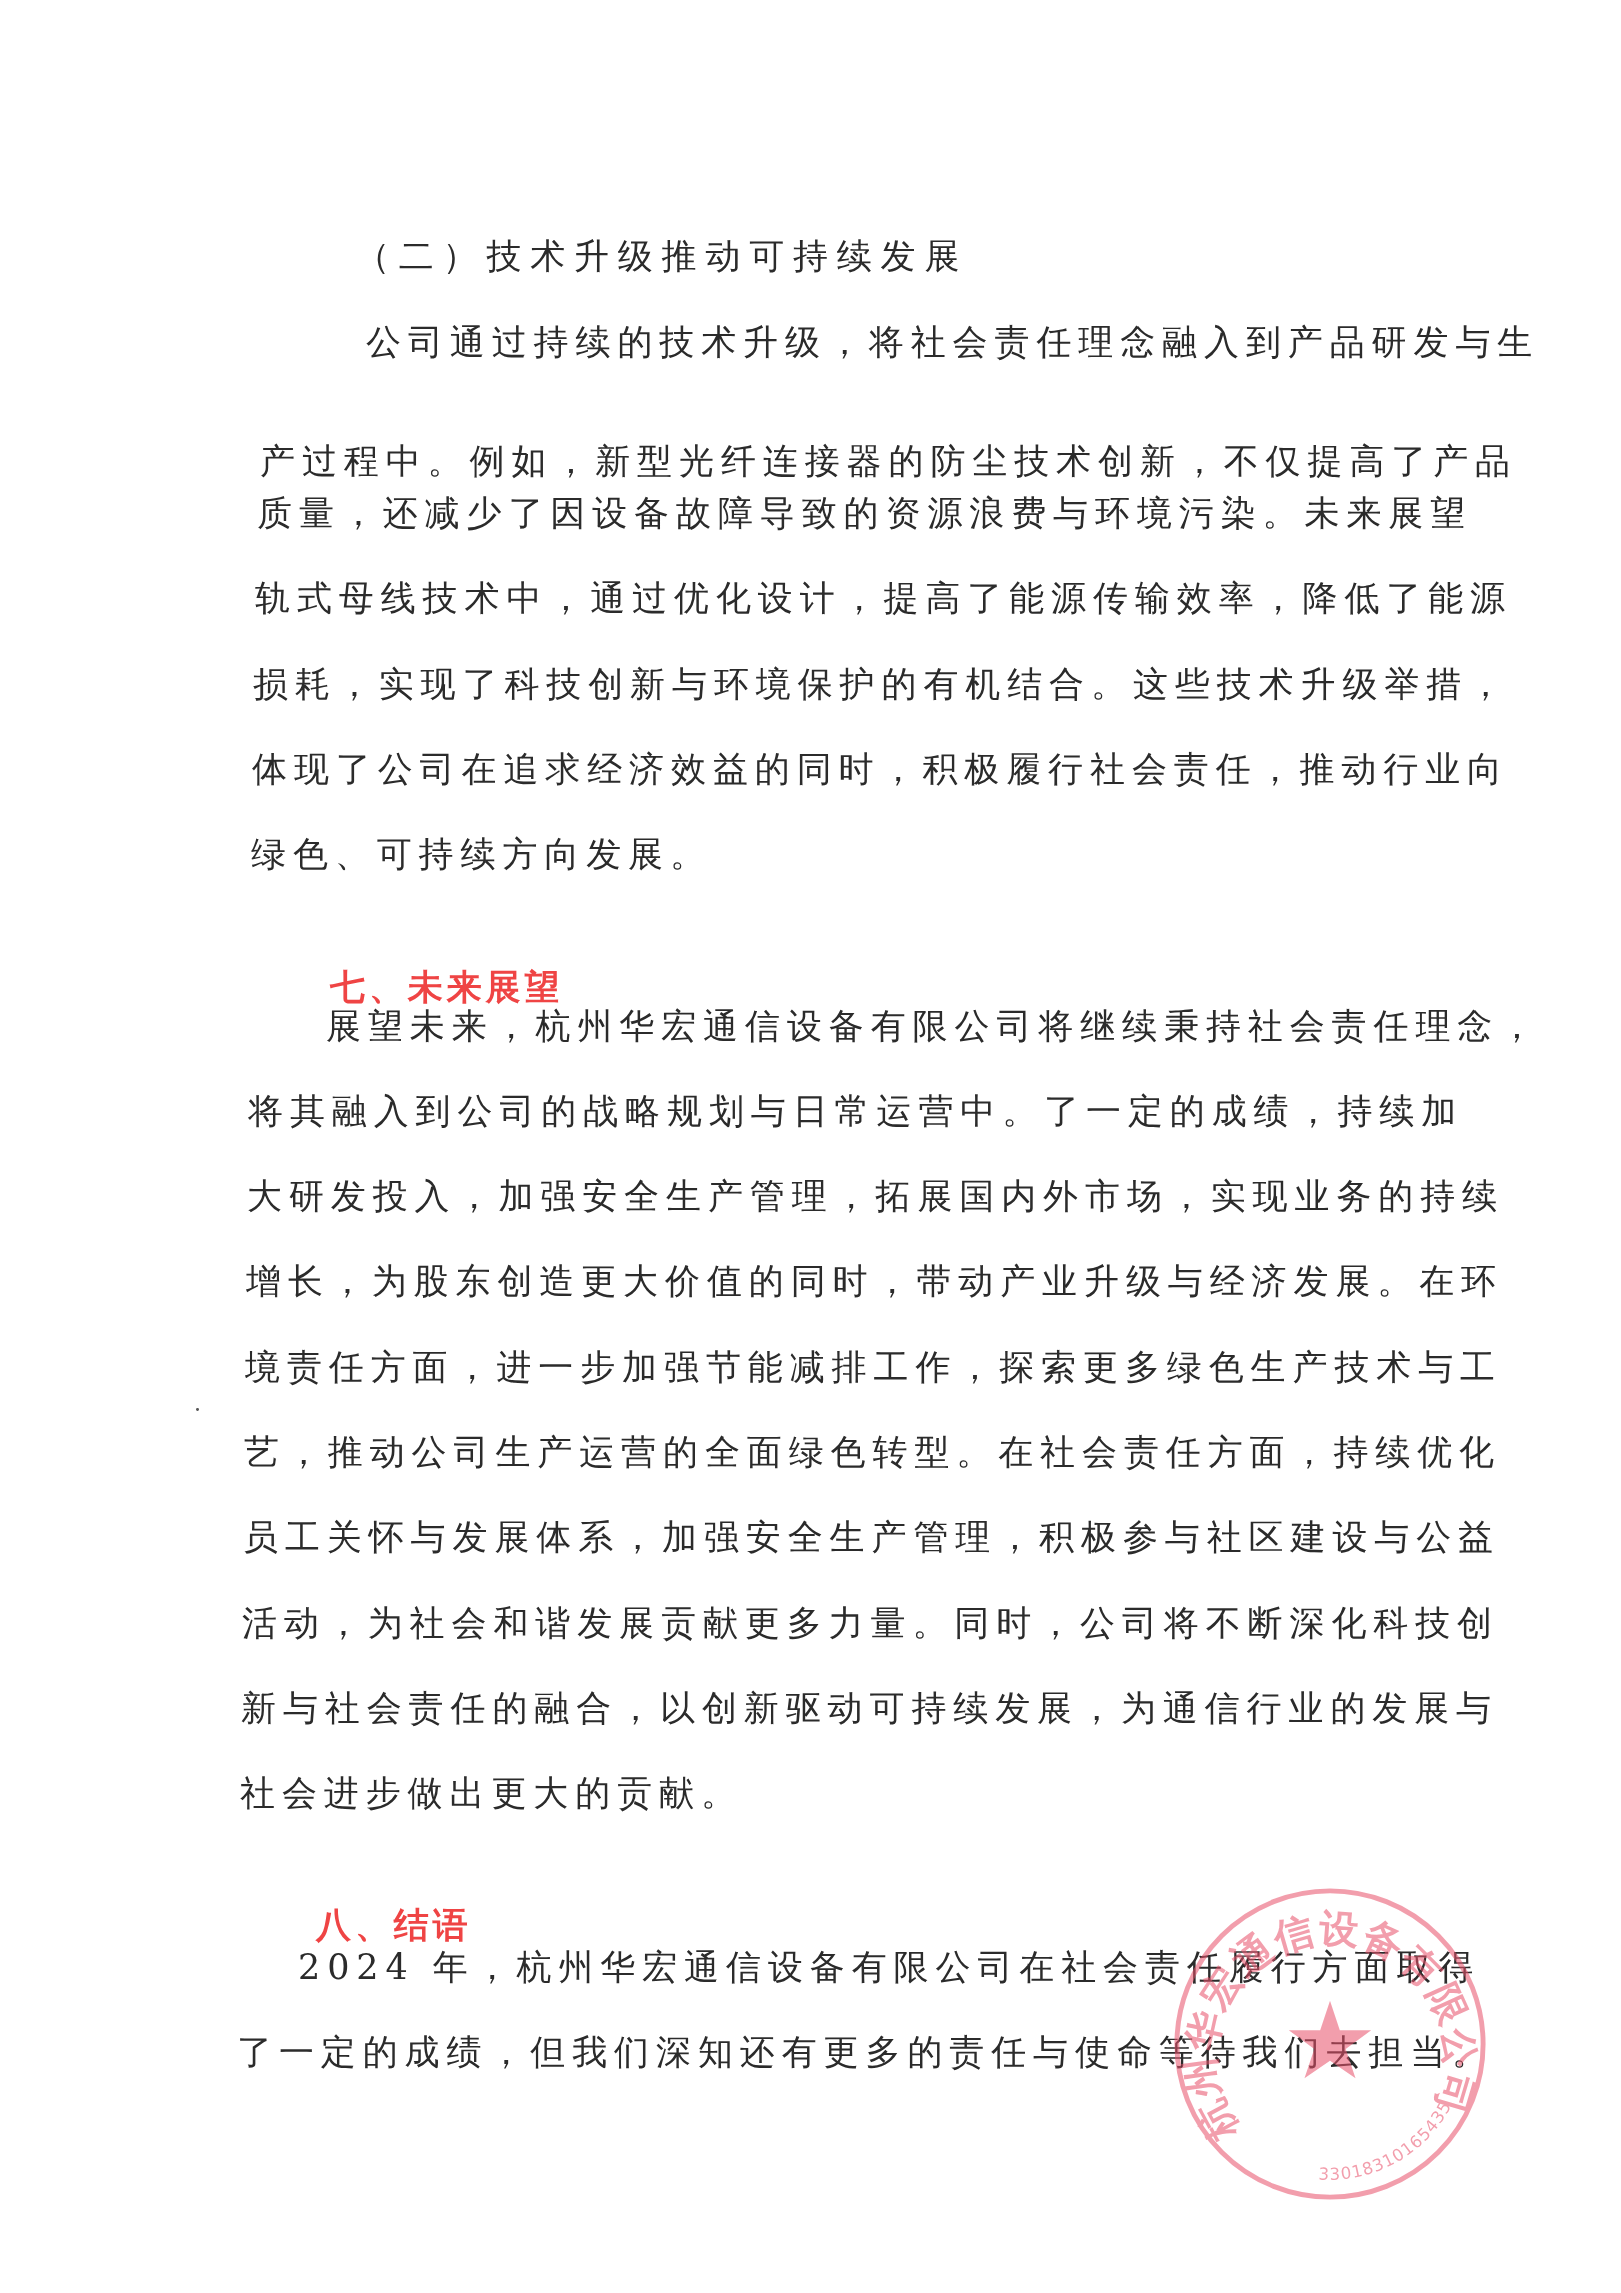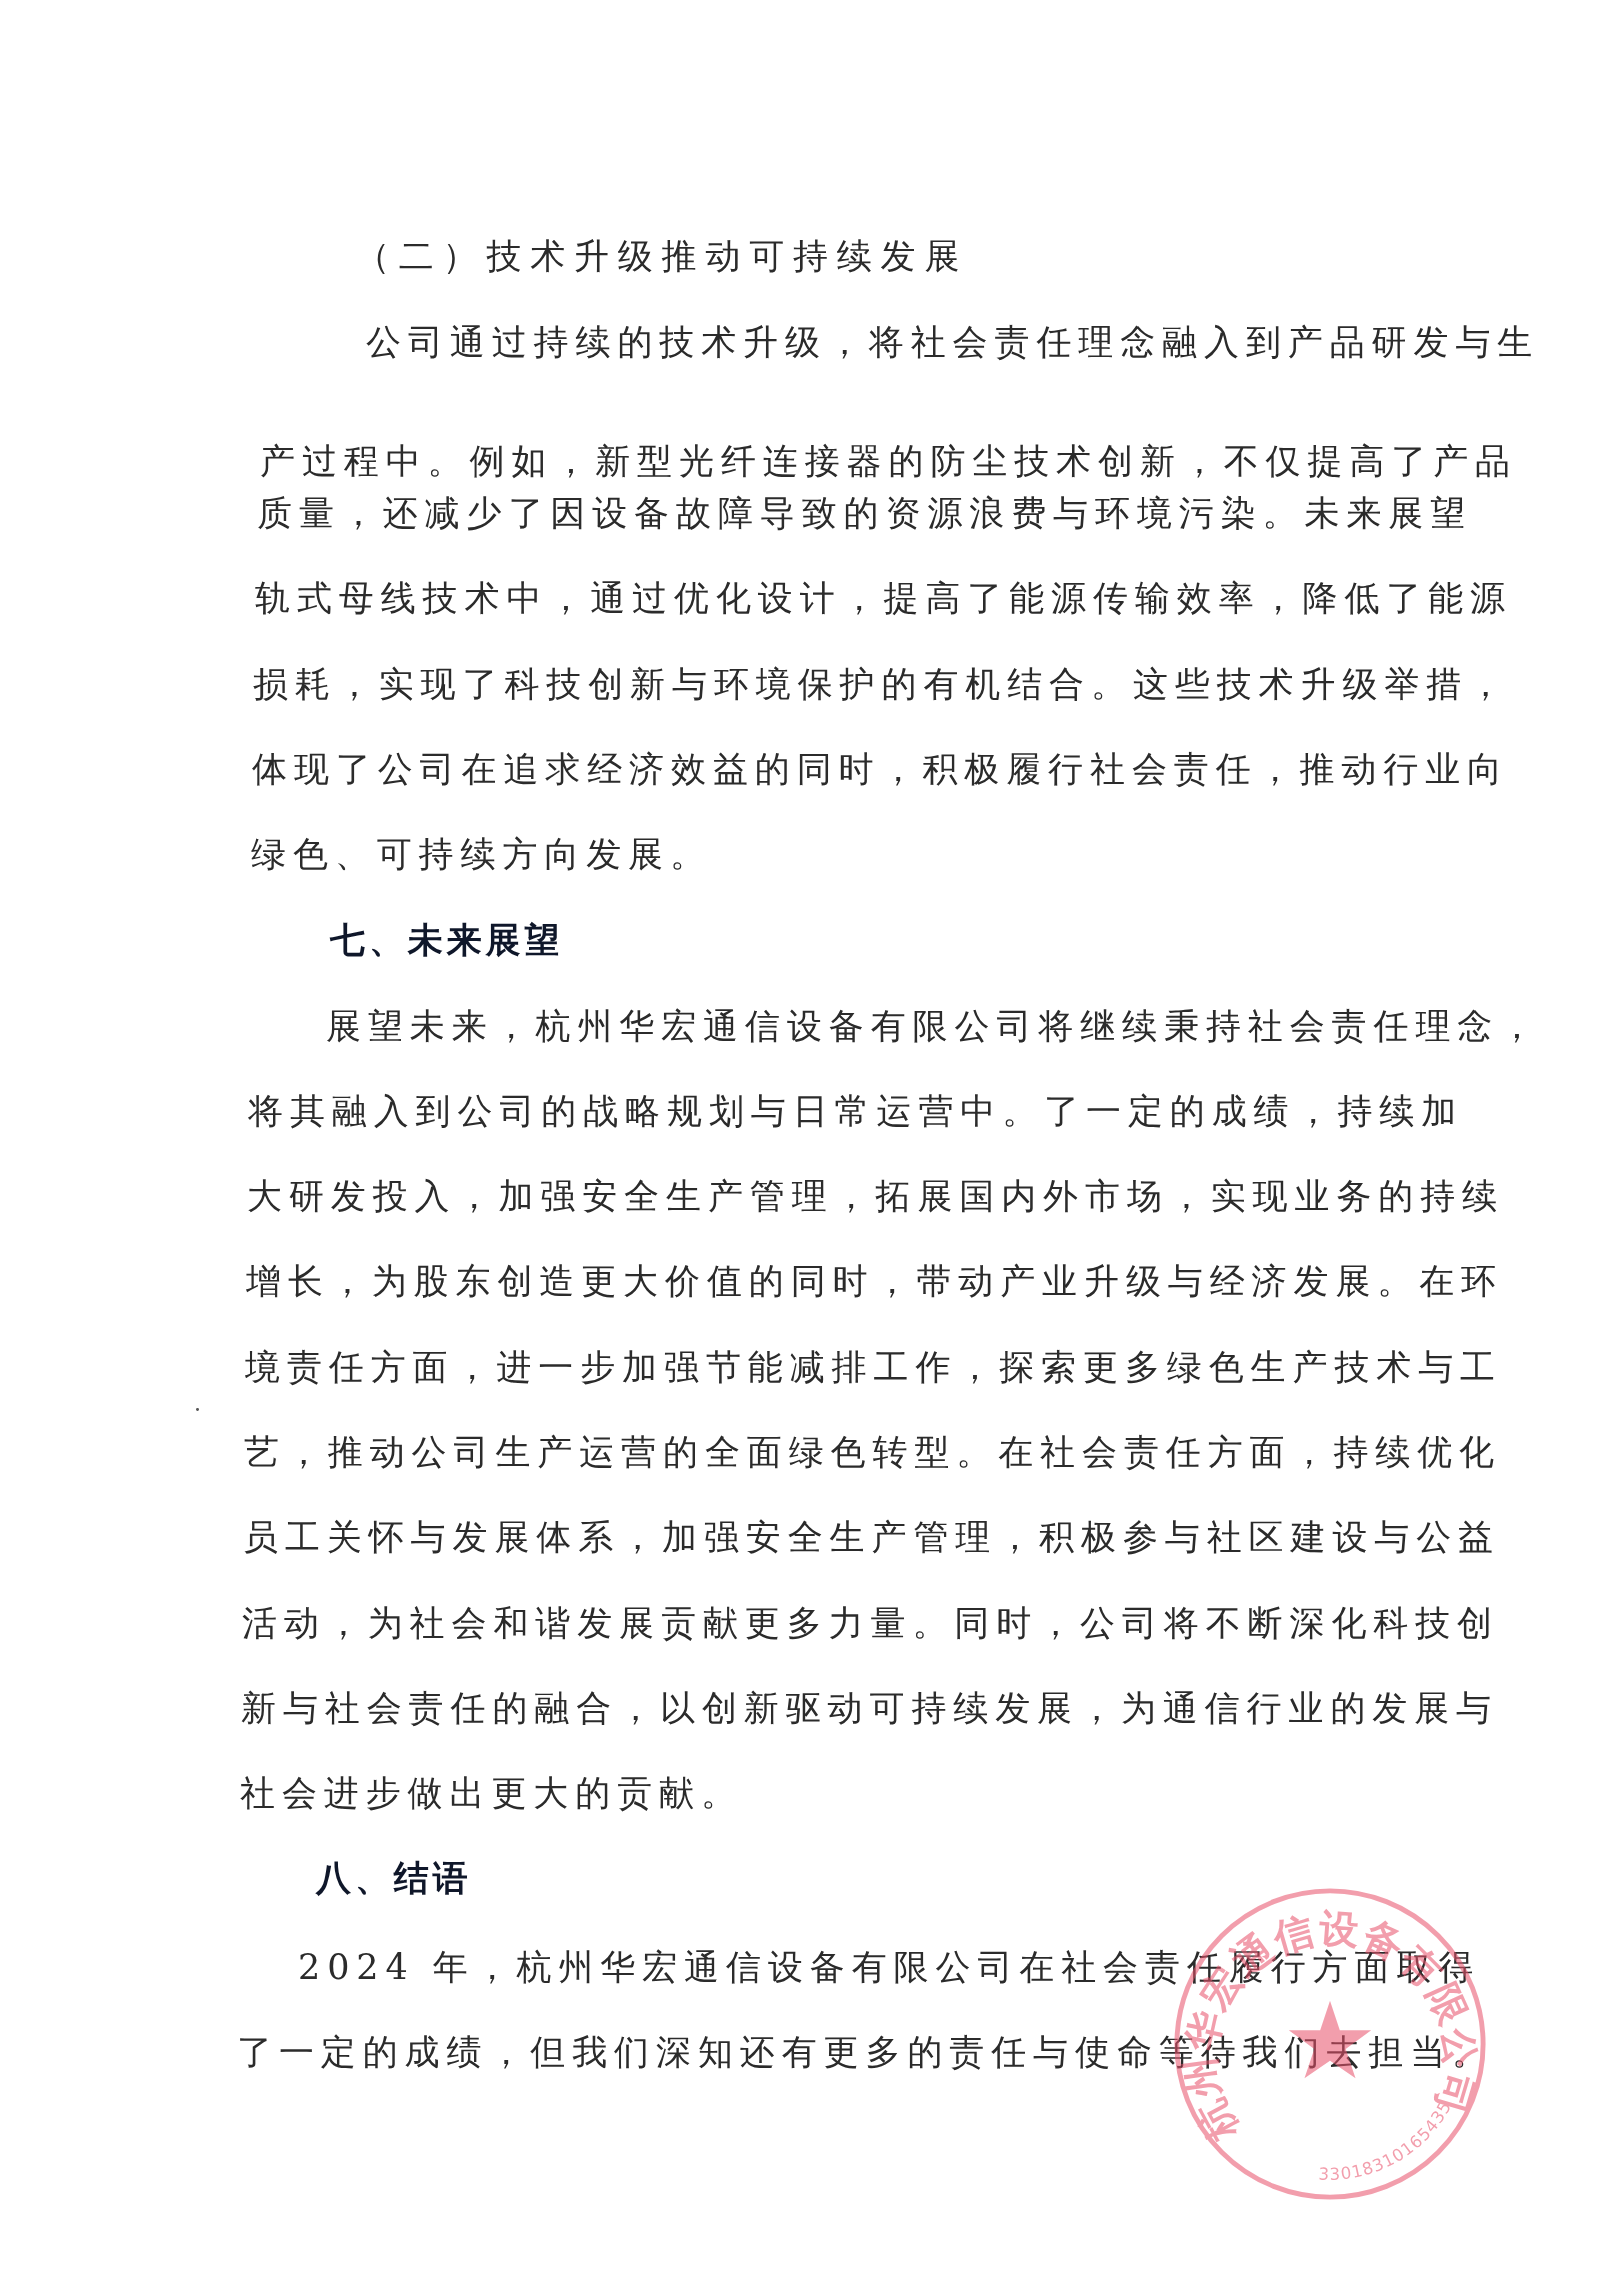--- a/index.html
+++ b/index.html
@@ -11,22 +11,23 @@
     white-space: nowrap;
     font-family: "DejaVu Serif", "Liberation Serif", serif;
     font-size: 35px;
     color: #2b2b2b;
     letter-spacing: 6.9px;
     line-height: 43px;
   }
   .h {
     font-family: "DejaVu Sans", "Liberation Sans", sans-serif;
     font-weight: bold;
-    color: #0f172a;
+    color: #ef4444;
     letter-spacing: 3.9px;
+    margin-top: 47px;
   }
   .sub { letter-spacing: 8.8px; }
   .dot { position: absolute; left: 196px; top: 1408px; width: 2.9px; height: 2.9px; border-radius: 50%; background: #555; }
   .stamp { position: absolute; left: 1171px; top: 1885px; width: 318px; height: 318px; opacity: 0.55; pointer-events: none; }
 </style>
 </head>
 <body>
 
 <div class="page">
 

